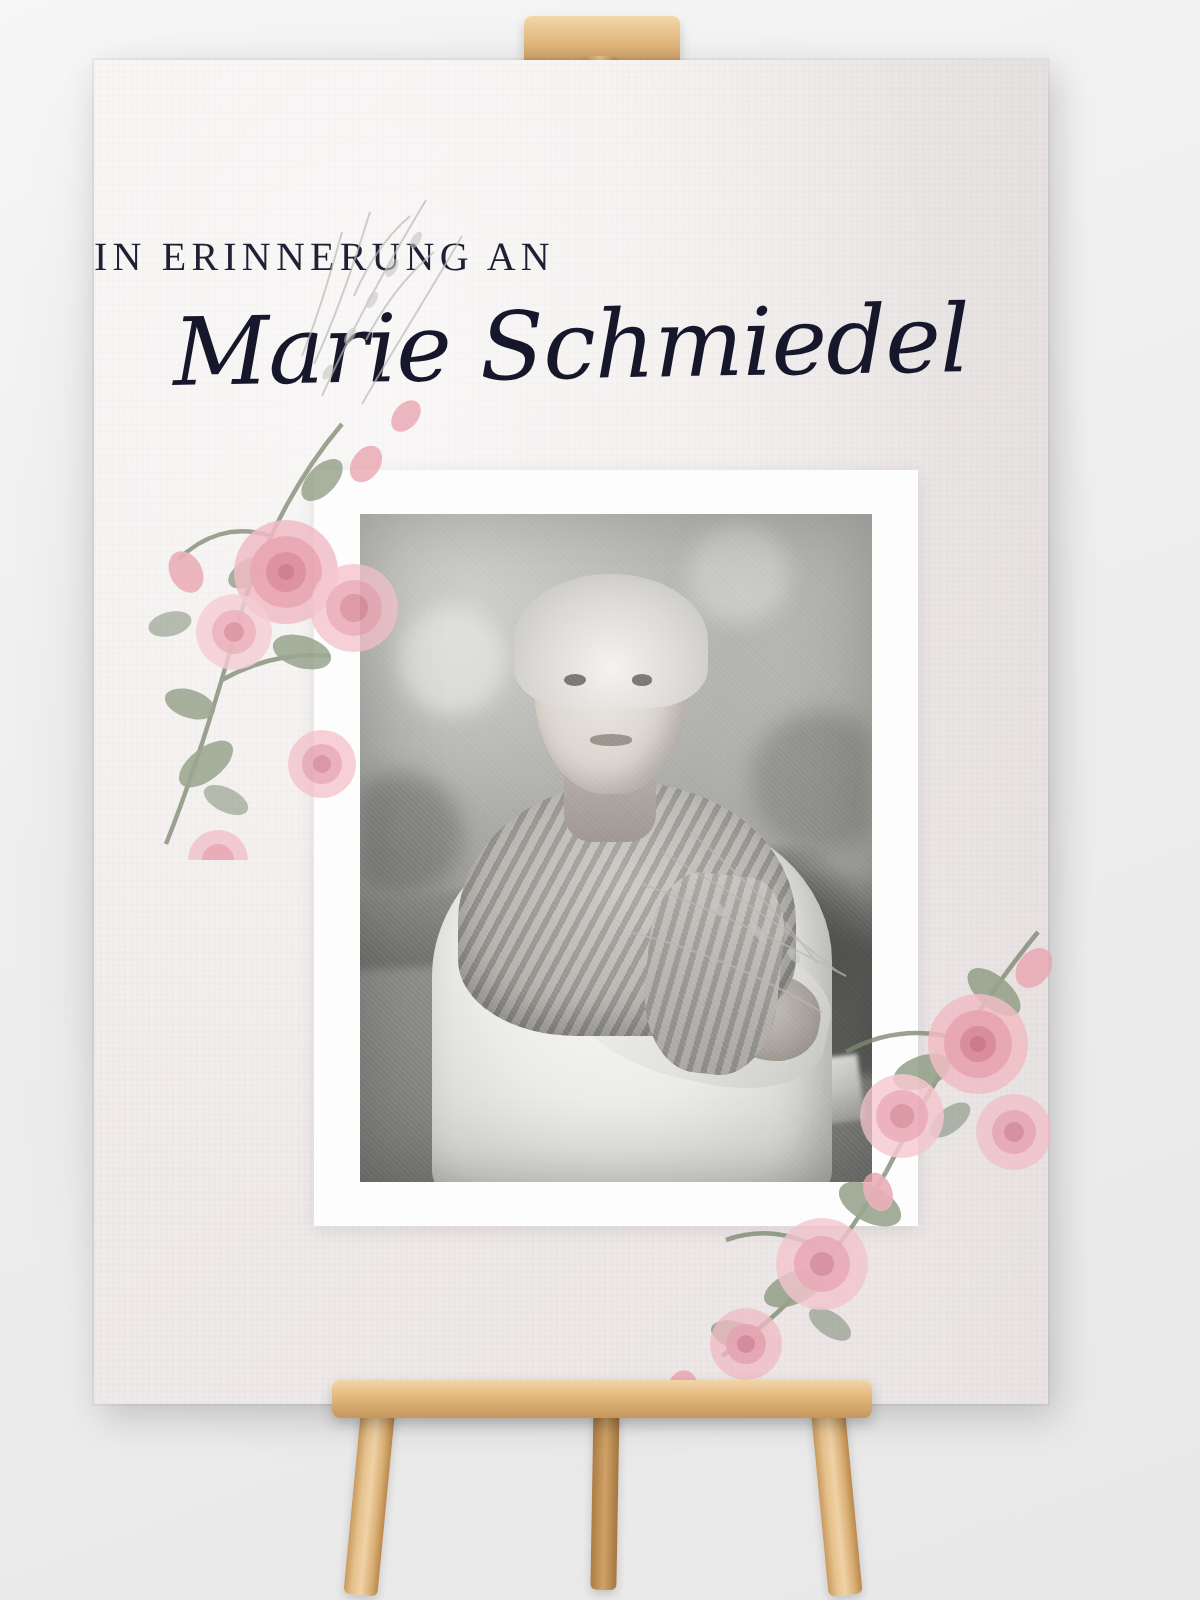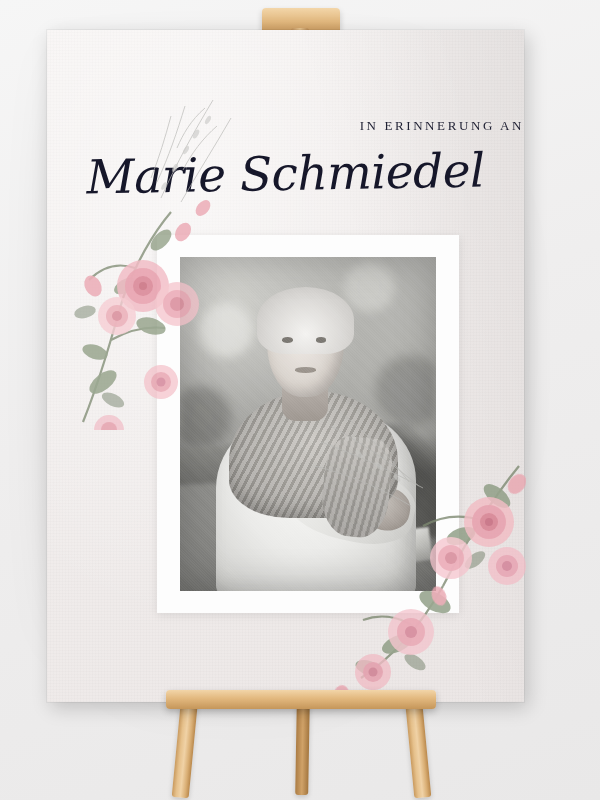--- a/index.html
+++ b/index.html
@@ -115,23 +115,23 @@
                 linear-gradient(255deg, rgba(0,0,0,0.05) 0%, rgba(0,0,0,0) 35%);
     pointer-events: none;
   }
 
   
   .memorial-kicker {
     position: absolute;
     left: 0;
     right: 0;
     top: 88px;
-    text-align: right;
+    text-align: left;
     font-family: "Liberation Serif", serif;
-    font-size: 13px;
+    font-size: 20px;
     letter-spacing: 2.6px;
     color: #1f2033;
     font-weight: 400;
   }
   .memorial-name {
     position: absolute;
     left: 0;
     right: 0;
     top: 115px;
     text-align: center;

